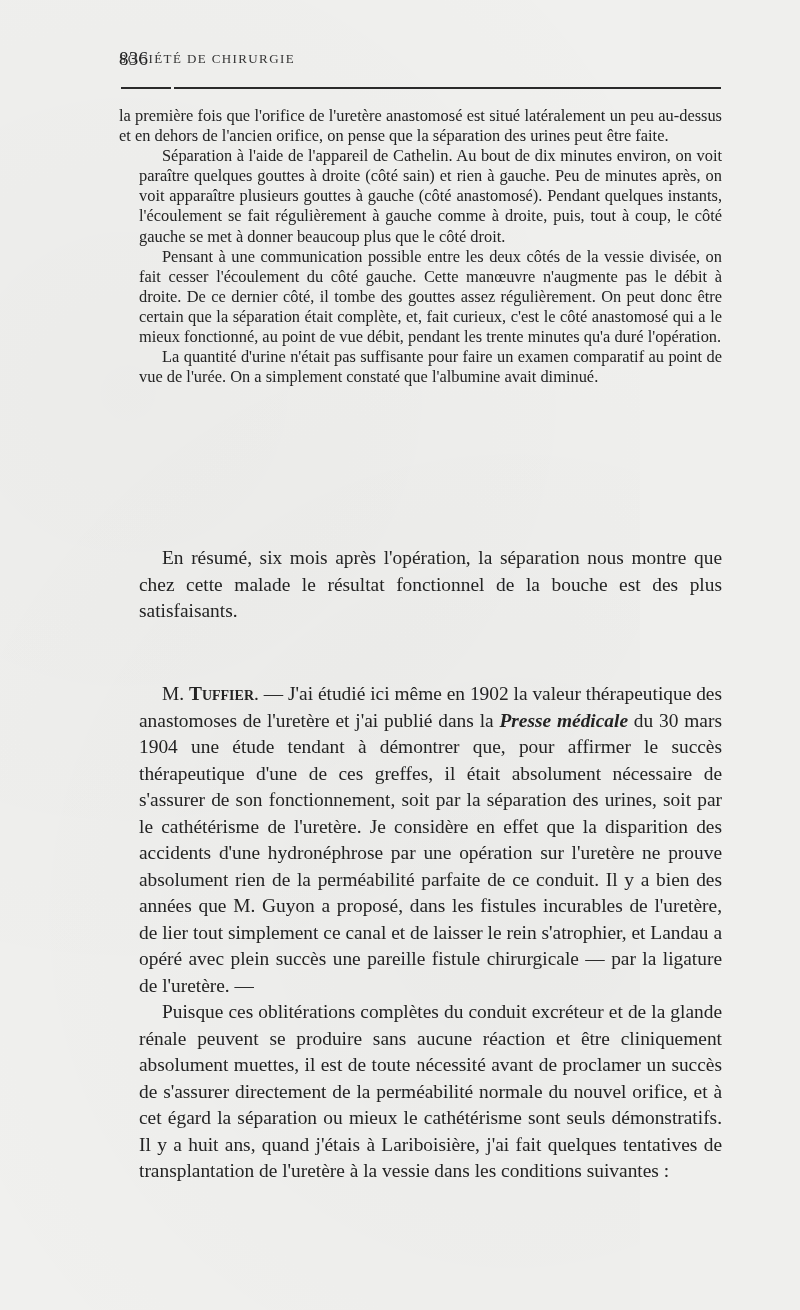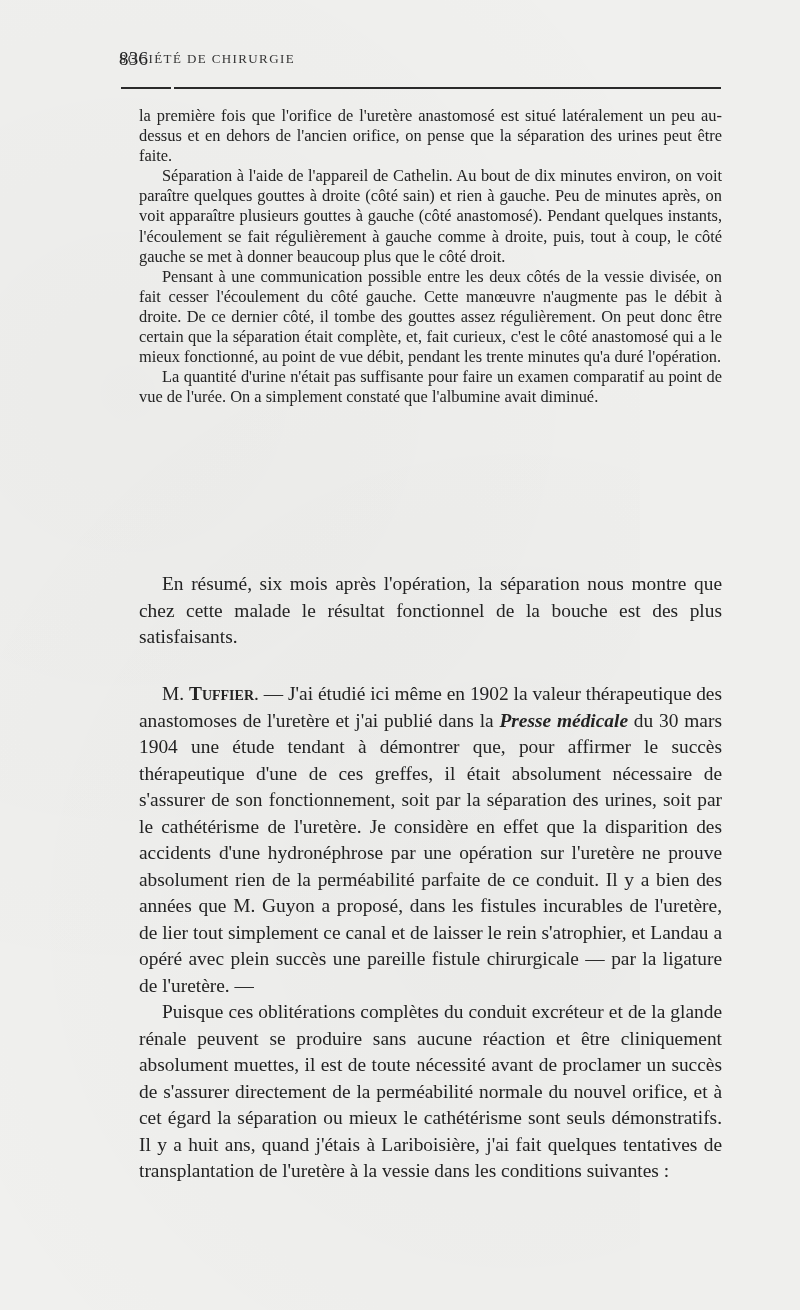--- a/index.html
+++ b/index.html
@@ -38,25 +38,25 @@
   .text-block {
     position: absolute; left: 119px; width: 603px;
     text-align: justify; color: #232323;
   }
   .small {
     top: 106px; font-size: 16.4px; line-height: 20.1px;
   }
   .large {
     font-size: 19.4px; line-height: 26.5px;
   }
-  .summary { top: 571px; }
+  .summary { top: 545px; }
   .tuffier { top: 681px; }
   p { margin: 0; }
   p.indent { text-indent: 23px; margin-left: 20px; }
-  p.noindent { text-indent: 0; margin-left: 20px; }
+  p.noindent { text-indent: 0; }
   .smallcaps { font-variant: small-caps; font-weight: bold; }
   .italic { font-style: italic; font-weight: bold; }
 </style>
 </head>
 <body>
 
 <div class="page">
 
   <div class="header">
     <span class="page-number">836</span>

